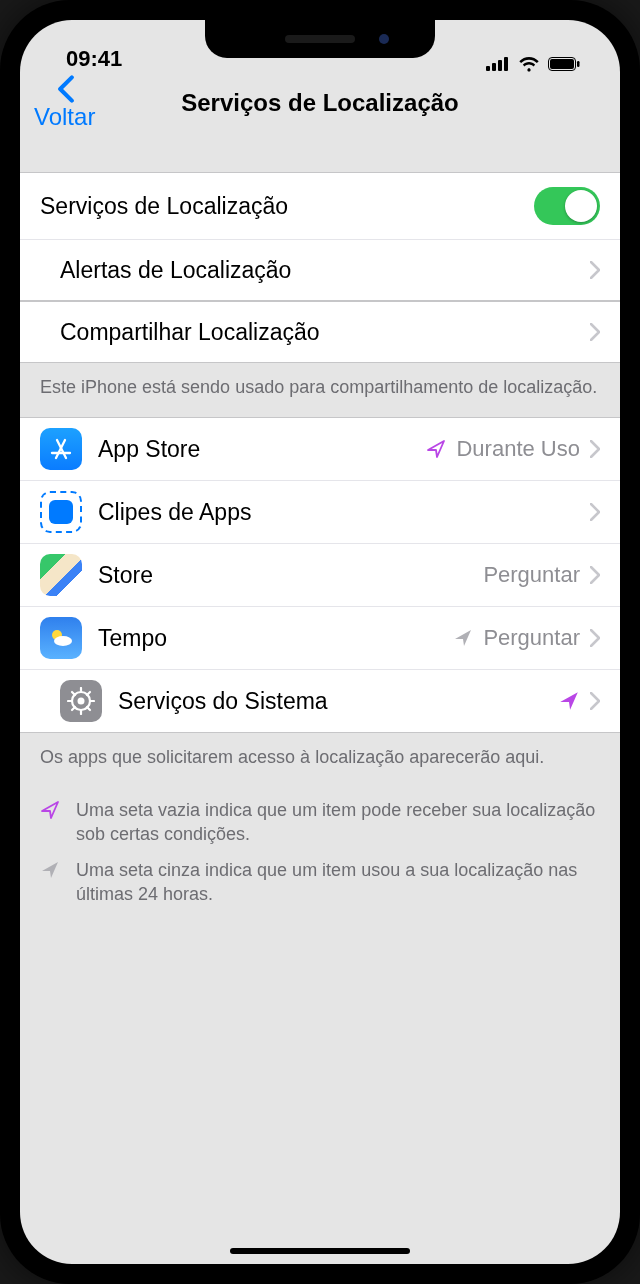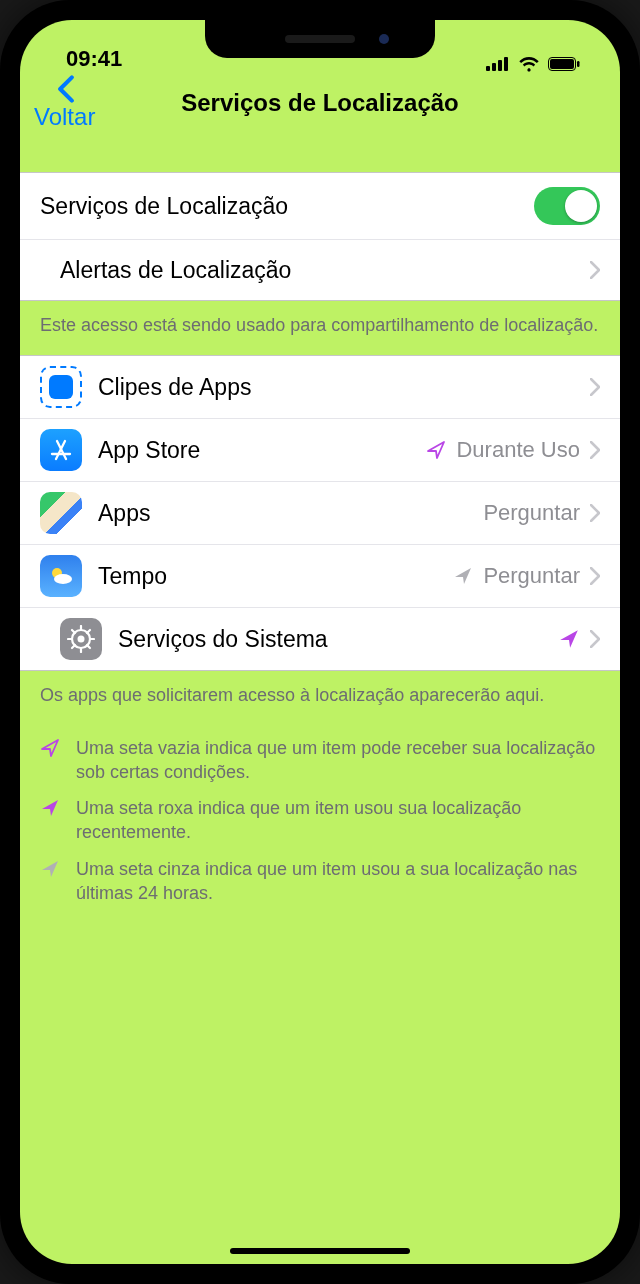--- a/index.html
+++ b/index.html
@@ -13,21 +13,21 @@
     .device {
       width: 640px;
       height: 1284px;
       background: #000;
       border-radius: 70px;
       padding: 20px;
       position: relative;
       box-shadow: 0 0 40px rgba(0,0,0,.6);
     }
     .screen {
-      background: #bef264;
+      background: #e5e5e5;
       width: 100%; height: 100%;
       border-radius: 52px;
       overflow: hidden;
       position: relative;
       font-size: 22px;
       color: #000;
     }
     
     .notch {
       position: absolute;
@@ -164,36 +164,33 @@
         <div class="row">
           <span class="row-label">Alertas de Localização</span>
           <div class="row-right">
             <svg class="chev" width="10" height="18" viewBox="0 0 10 18">
                 <polyline points="1,1 9,9 1,17" fill="none" stroke="#C7C7CC" stroke-width="2.5" stroke-linecap="round" stroke-linejoin="round"></polyline>
               </svg>
           </div>
         </div>
       </div>
 
-      <div class="footer">Este acesso está sendo usado para compartilhamento de localização.</div>
-
       <div class="group">
-        <div class="row app-row">
-          <div class="app-left">
-            <div class="app-icon ic-clips">
-                <div></div>
-              </div>
-            <span class="row-label">Clipes de Apps</span>
-          </div>
-          <div class="row-right">
-            <svg class="chev" width="10" height="18" viewBox="0 0 10 18">
-                <polyline points="1,1 9,9 1,17" fill="none" stroke="#C7C7CC" stroke-width="2.5" stroke-linecap="round" stroke-linejoin="round"></polyline>
-              </svg>
-          </div>
-        </div>
+        <div class="row">
+          <span class="row-label">Compartilhar Localização</span>
+          <div class="row-right">
+            <svg class="chev" width="10" height="18" viewBox="0 0 10 18">
+                <polyline points="1,1 9,9 1,17" fill="none" stroke="#C7C7CC" stroke-width="2.5" stroke-linecap="round" stroke-linejoin="round"></polyline>
+              </svg>
+          </div>
+        </div>
+      </div>
+      <div class="footer">Este iPhone está sendo usado para compartilhamento de localização.</div>
+
+      <div class="group">
         <div class="row app-row">
           <div class="app-left">
             <div class="app-icon ic-store">
               <svg width="26" height="26" viewBox="0 0 26 26">
                   <g stroke="#fff" stroke-width="2.3" stroke-linecap="round">
                     <line x1="9" y1="4" x2="18" y2="22"></line>
                     <line x1="17" y1="4" x2="8" y2="22"></line>
                     <line x1="4" y1="17" x2="22" y2="17"></line>
                   </g>
                 </svg>
@@ -205,22 +202,35 @@
                 <path d="M2 11 L18 2 L11 18 L10 11 Z" fill="none" stroke="#B946E6" stroke-width="1.8" stroke-linejoin="round"></path>
               </svg>
             <span class="val">Durante Uso</span>
             <svg class="chev" width="10" height="18" viewBox="0 0 10 18">
                 <polyline points="1,1 9,9 1,17" fill="none" stroke="#C7C7CC" stroke-width="2.5" stroke-linecap="round" stroke-linejoin="round"></polyline>
               </svg>
           </div>
         </div>
         <div class="row app-row">
           <div class="app-left">
+            <div class="app-icon ic-clips">
+                <div></div>
+              </div>
+            <span class="row-label">Clipes de Apps</span>
+          </div>
+          <div class="row-right">
+            <svg class="chev" width="10" height="18" viewBox="0 0 10 18">
+                <polyline points="1,1 9,9 1,17" fill="none" stroke="#C7C7CC" stroke-width="2.5" stroke-linecap="round" stroke-linejoin="round"></polyline>
+              </svg>
+          </div>
+        </div>
+        <div class="row app-row">
+          <div class="app-left">
             <div class="app-icon ic-maps"></div>
-            <span class="row-label">Apps</span>
+            <span class="row-label">Store</span>
           </div>
           <div class="row-right">
             <span class="val">Perguntar</span>
             <svg class="chev" width="10" height="18" viewBox="0 0 10 18">
                 <polyline points="1,1 9,9 1,17" fill="none" stroke="#C7C7CC" stroke-width="2.5" stroke-linecap="round" stroke-linejoin="round"></polyline>
               </svg>
           </div>
         </div>
         <div class="row app-row">
           <div class="app-left">
@@ -277,26 +287,20 @@
 
       <div class="legend">
         <div class="legend-line">
           <div class="legend-arrow"><svg width="20" height="20" viewBox="0 0 20 20">
                 <path d="M2 11 L18 2 L11 18 L10 11 Z" fill="none" stroke="#B946E6" stroke-width="1.8" stroke-linejoin="round"></path>
               </svg></div>
           <div>Uma seta vazia indica que um item pode receber sua localização sob certas condições.</div>
         </div>
         <div class="legend-line">
           <div class="legend-arrow"><svg width="20" height="20" viewBox="0 0 20 20">
-                <path d="M2 11 L18 2 L11 18 L10 11 Z" fill="#B946E6"></path>
-              </svg></div>
-          <div>Uma seta roxa indica que um item usou sua localização recentemente.</div>
-        </div>
-        <div class="legend-line">
-          <div class="legend-arrow"><svg width="20" height="20" viewBox="0 0 20 20">
                 <path d="M2 11 L18 2 L11 18 L10 11 Z" fill="#B0B0B5"></path>
               </svg></div>
           <div>Uma seta cinza indica que um item usou a sua localização nas últimas 24 horas.</div>
         </div>
       </div>
     </div>
 
     <div class="home-ind"></div>
   </div>
 </div>

